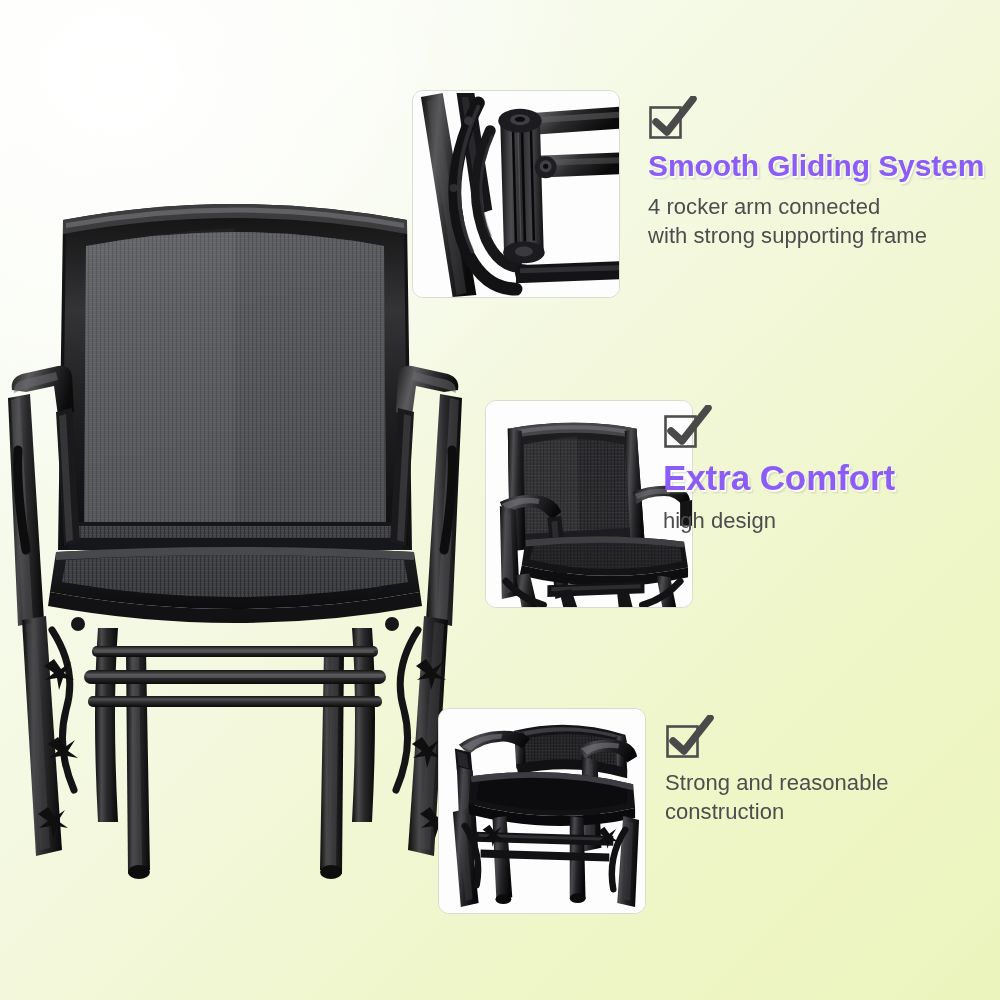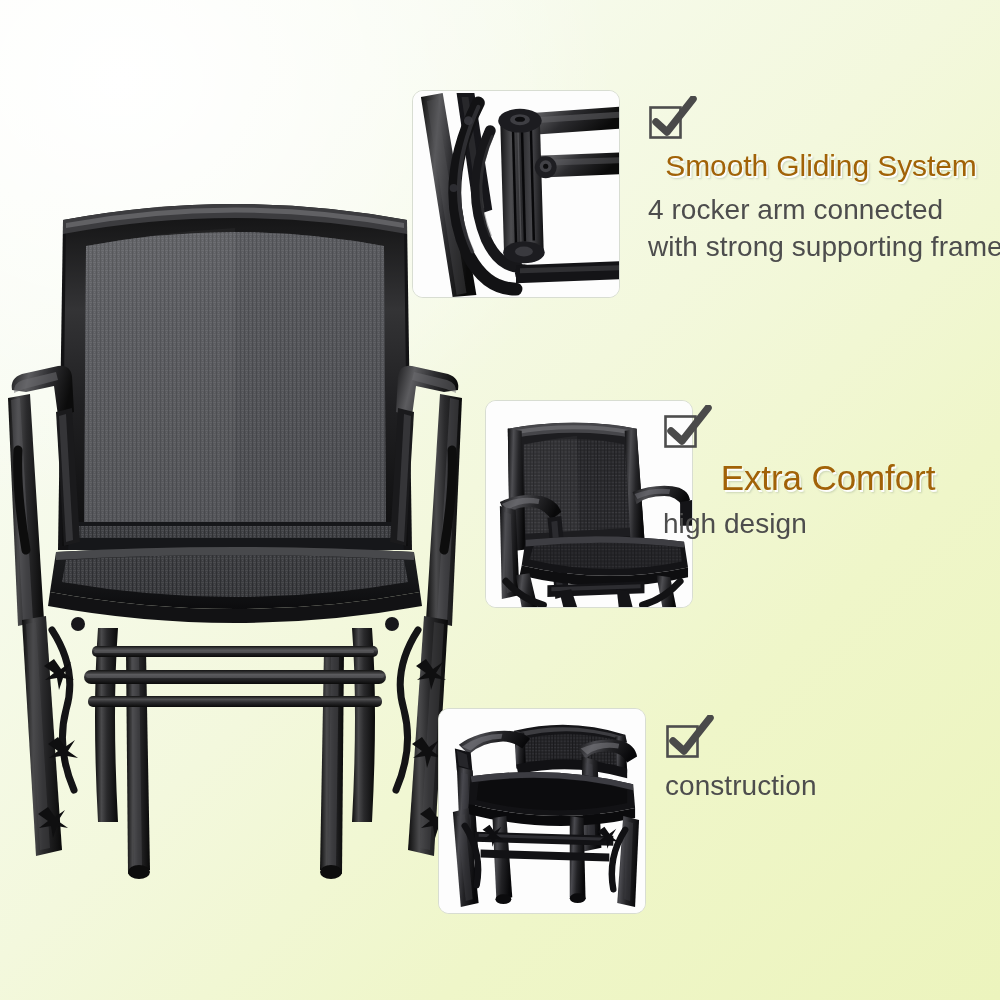--- a/index.html
+++ b/index.html
@@ -34,36 +34,35 @@
   .feature { position:absolute; }
   #feat-1 { left:648px; top:96px;  width:346px; }
   #feat-2 { left:663px; top:405px; width:330px; }
   #feat-3 { left:665px; top:715px; width:330px; }
 
   .check-icon { display:block; width:50px; height:46px; margin-bottom:7px; }
   .check-icon svg { display:block; width:100%; height:100%; }
 
   .feat-title {
     font-size:30px;
-    font-weight:400;
-    color:#a16207;
+    font-weight:700;
+    color:#8b5cf6;
     letter-spacing:-0.1px;
     line-height:1.12;
     text-shadow: 1.5px 1.5px 0 rgba(255,255,255,0.95),
                  2.5px 2.5px 2px rgba(160,175,150,0.45);
     margin-bottom:9px;
     white-space:nowrap;
-    text-align:center;
   }
   #feat-1 .feat-title { font-size:30px; }
   #feat-2 .feat-title { font-size:35px; }
   #feat-3 .feat-title { font-size:29px; }
 
   .feat-body {
-    font-size:28px;
+    font-size:22px;
     font-weight:400;
     color:#4d4d4d;
     line-height:1.32;
     letter-spacing:0.05px;
   }
   .feat-body div { white-space:nowrap; }
 </style>
 </head>
 <body>
 
@@ -415,17 +414,18 @@
   </div>
 
   <div class="feature" id="feat-3">
     <span class="check-icon">
       <svg viewBox="0 0 50 46" xmlns="http://www.w3.org/2000/svg" aria-hidden="true">
         <rect x="2.5" y="11.5" width="30" height="30" fill="none" stroke="#4d4d4d" stroke-width="2.6"></rect>
         <path d="M8 26 L19 36 L45 3" fill="none" stroke="#4a4a4a" stroke-width="7.5" stroke-linecap="round" stroke-linejoin="round"></path>
       </svg>
     </span>
     <div class="feat-body">
+      <div>Strong and reasonable</div>
       <div>construction</div>
     </div>
   </div>
 
 </div>
 
 </body></html>

